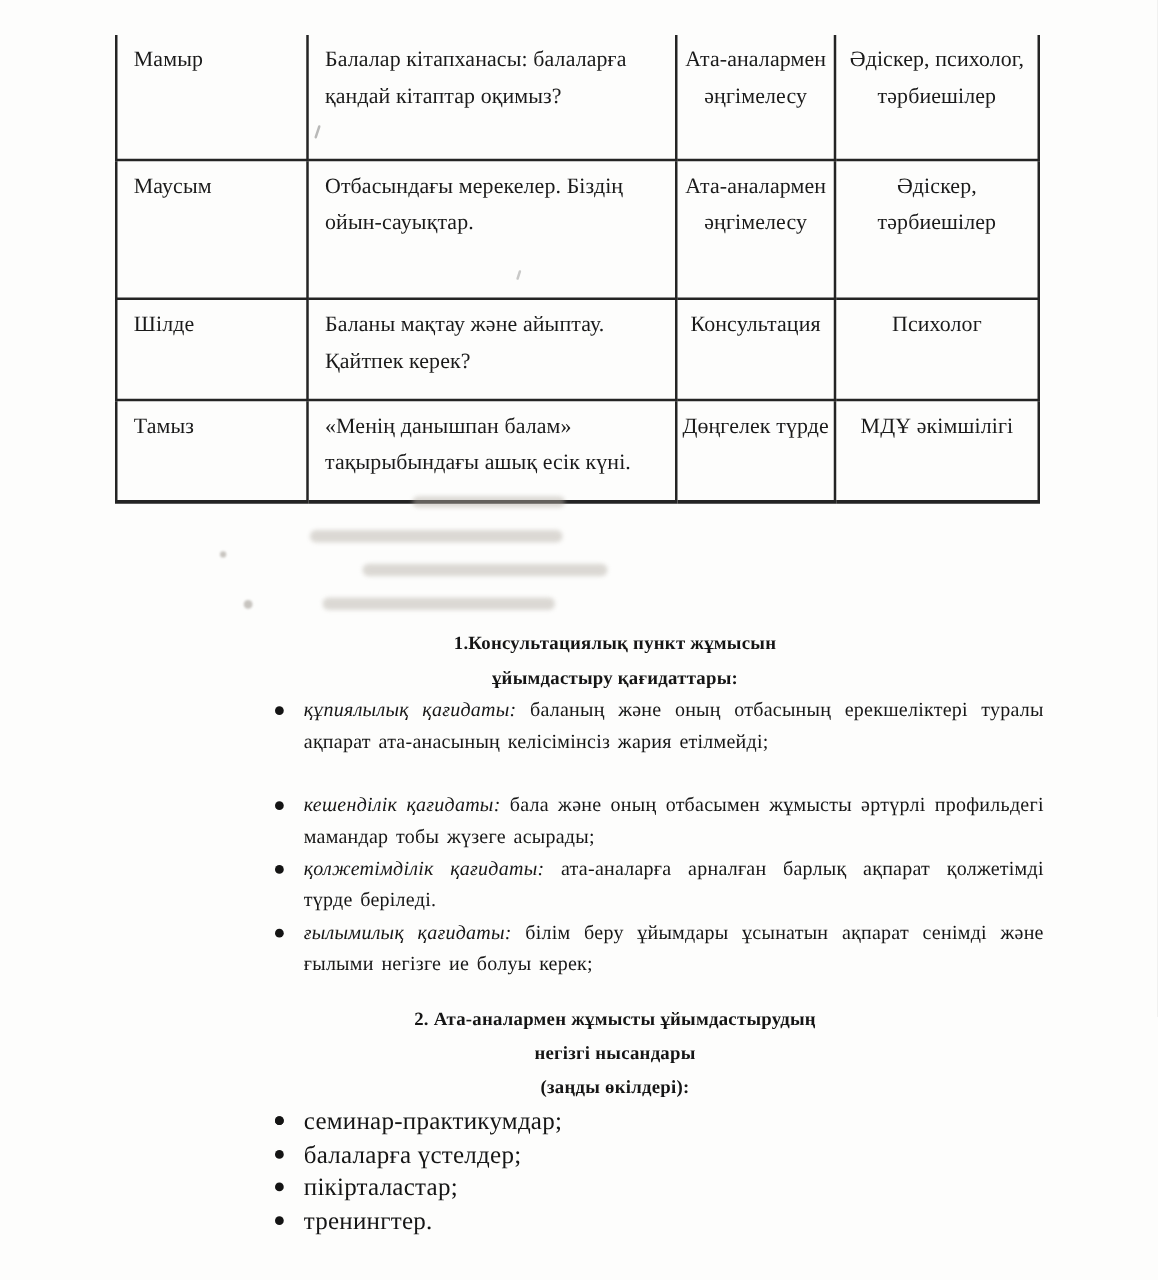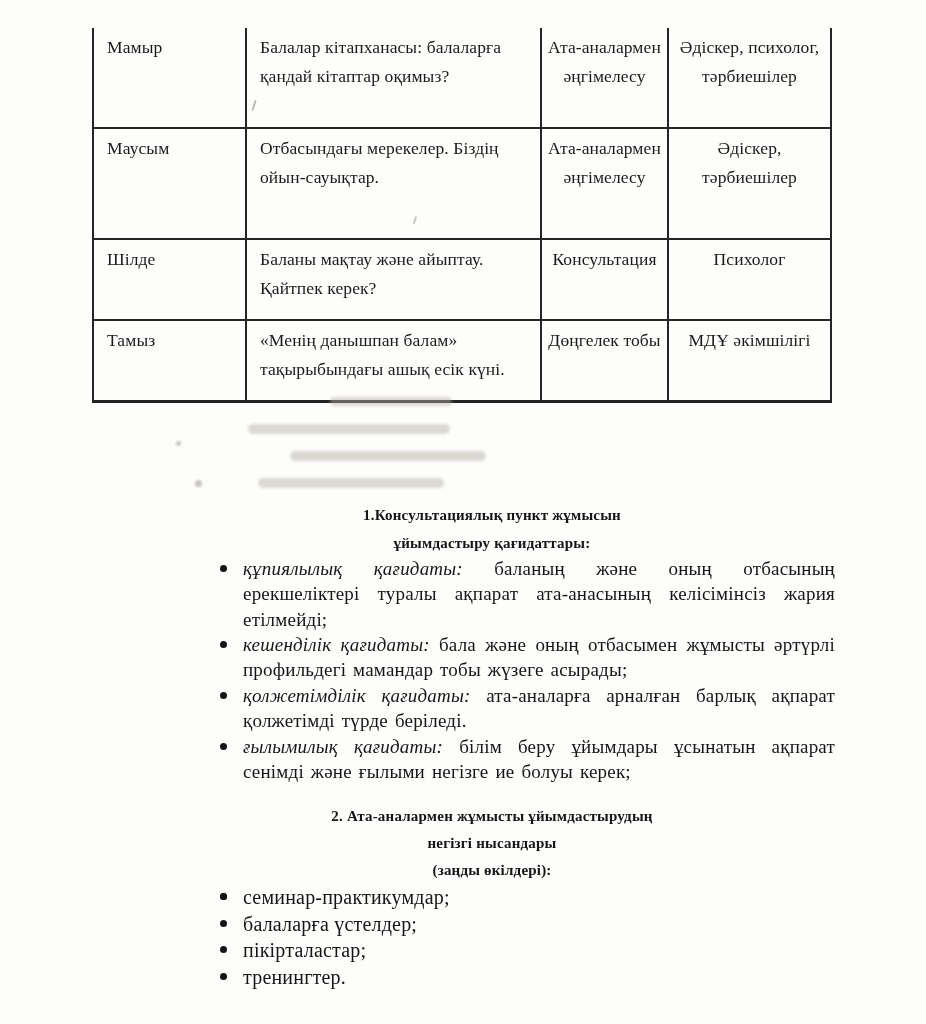--- a/index.html
+++ b/index.html
@@ -53,21 +53,21 @@
   .sec-title{
     position:absolute;left:92px;width:800px;text-align:center;
     font-weight:bold;font-size:15px;color:#151515;letter-spacing:0.2px;
   }
   .sec-title-1{top:502px;line-height:27.5px;}
   .sec-title-2{top:803px;line-height:27px;}
 
   
   .principles{
     position:absolute;left:243px;top:556px;width:592px;
-    font-size:19px;line-height:25.4px;text-align:justify;
+    font-size:16px;line-height:25.4px;text-align:justify;
     letter-spacing:0.2px;word-spacing:2px;color:#161616;
   }
   .p-item{position:relative;}
   .p-item.h3{height:76px;}
   .p-item.h2{height:51px;}
   .bullet{
     position:absolute;left:-23px;top:9px;width:7px;height:7px;
     border-radius:50%;background:#141414;
   }
   .term{font-style:italic;}
@@ -106,21 +106,21 @@
       </tr>
       <tr class="r3">
         <td class="cell-month">Шілде</td>
         <td class="cell-topic">Баланы мақтау және айыптау. Қайтпек керек?</td>
         <td class="cell-form">Консультация</td>
         <td class="cell-resp">Психолог</td>
       </tr>
       <tr class="r4">
         <td class="cell-month">Тамыз</td>
         <td class="cell-topic">«Менің данышпан балам» тақырыбындағы ашық есік күні.</td>
-        <td class="cell-form">Дөңгелек тобы</td>
+        <td class="cell-form">Дөңгелек түрде</td>
         <td class="cell-resp">МДҰ әкімшілігі</td>
       </tr>
     </tbody>
   </table>
 
   <div class="ghost g1"></div>
   <div class="ghost g2"></div>
   <div class="ghost g3"></div>
   <div class="ghost g4"></div>
   <div class="gdot gd1"></div>

